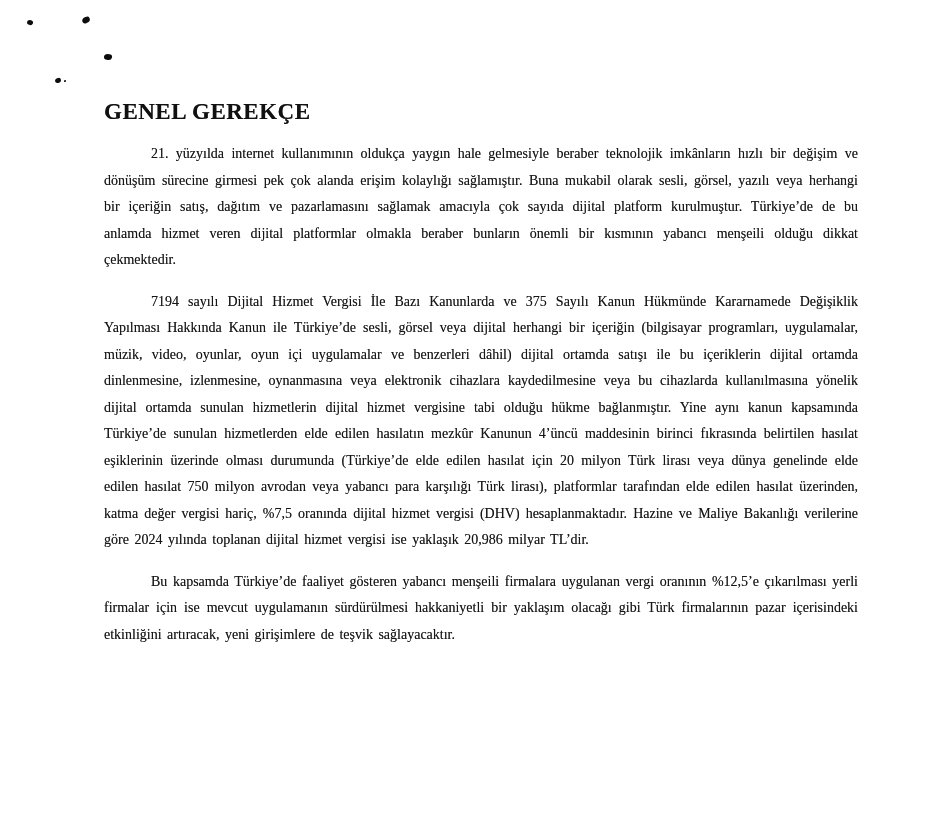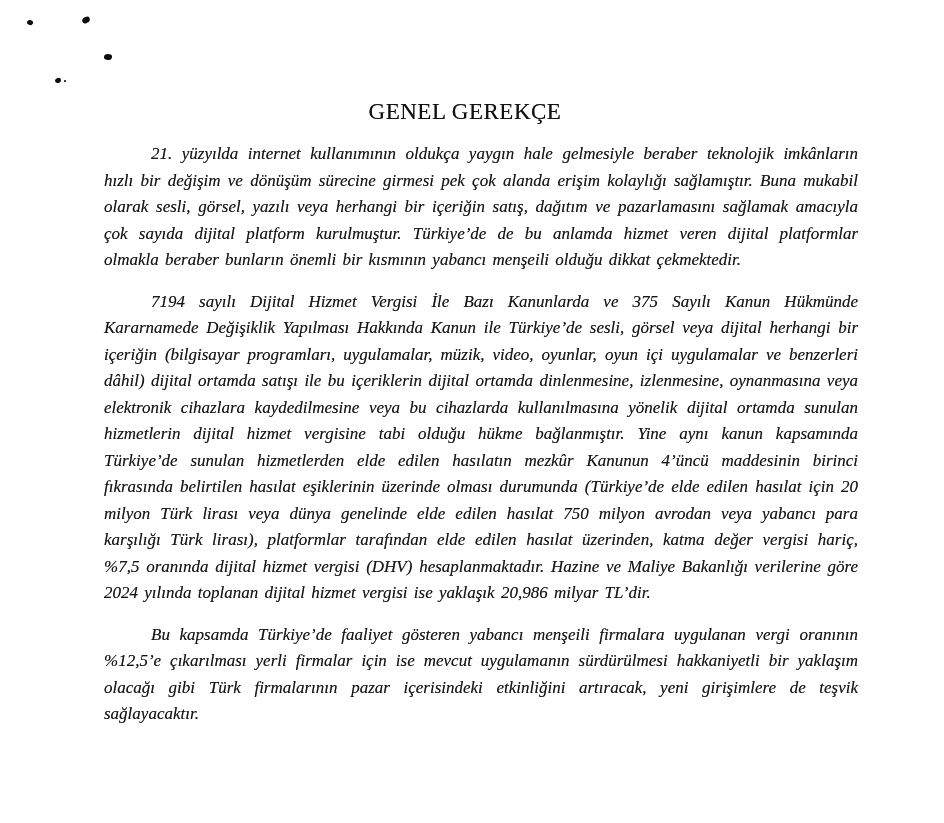--- a/index.html
+++ b/index.html
@@ -23,46 +23,44 @@
     border-radius: 60% 40% 55% 45%;
   }
   .speck-1 { left: 27px;  top: 20px; width: 6px; height: 5px; transform: rotate(20deg); }
   .speck-2 { left: 82px;  top: 17px; width: 8px; height: 6px; transform: rotate(-25deg); }
   .speck-3 { left: 104px; top: 54px; width: 8px; height: 6px; transform: rotate(10deg); }
   .speck-4 { left: 55px;  top: 78px; width: 6px; height: 5px; transform: rotate(-10deg); }
   .speck-5 { left: 64px;  top: 80px; width: 2px; height: 2px; }
 
   .doc-title {
     position: absolute;
-    left: 88px;
+    left: 104px;
     top: 99px;
     width: 754px;
     margin: 0;
-    text-align: center;
     font-size: 23px;
-    font-weight: normal;
+    font-weight: bold;
     letter-spacing: 0.5px;
     color: #111111;
     text-shadow: 0 0 0.5px rgba(0,0,0,0.55);
   }
   .doc-body {
     position: absolute;
     left: 104px;
     top: 141px;
     width: 754px;
   }
   .doc-body p {
     margin: 0 0 15px 0;
-    font-size: 17px;
+    font-size: 14px;
     line-height: 26.5px;
     text-align: justify;
     text-indent: 47px;
     word-spacing: 2px;
     text-shadow: 0 0 0.5px rgba(0,0,0,0.5);
-    font-style: italic;
   }
   .doc-body p:last-child { margin-bottom: 0; }
 </style>
 </head>
 <body>
 
 <div class="page">
 
   <span class="speck speck-1"></span>
   <span class="speck speck-2"></span>

